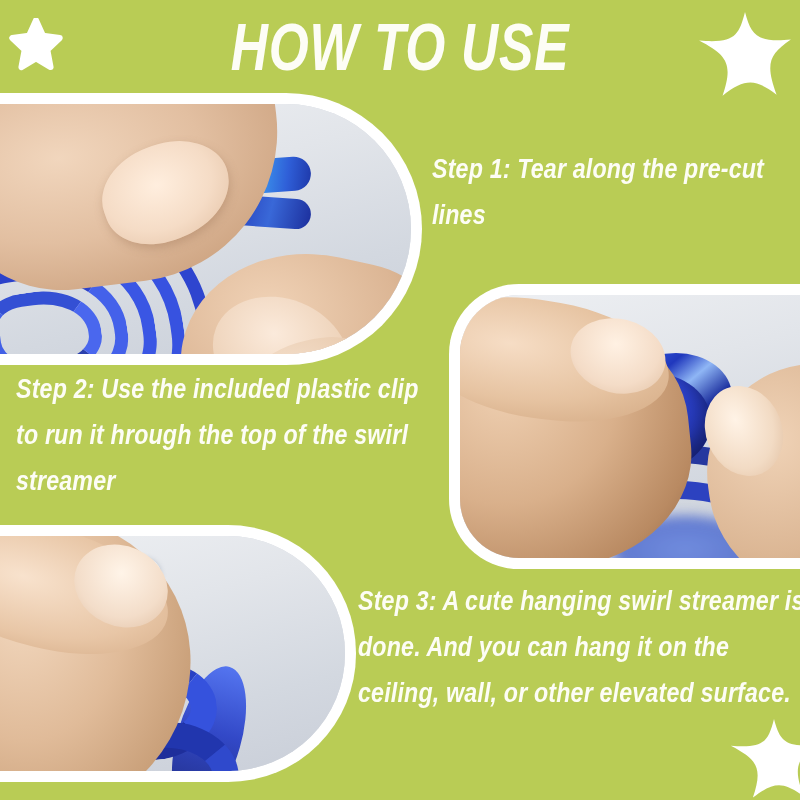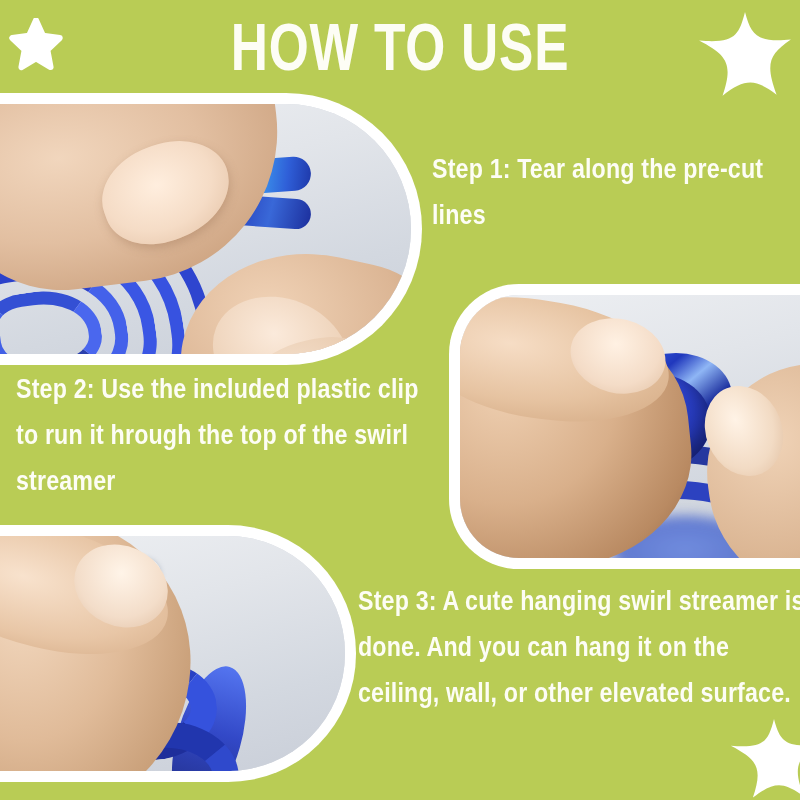--- a/index.html
+++ b/index.html
@@ -6,20 +6,21 @@
   html,body{ background:#fff; }
   body{
     font-family:"Liberation Sans", sans-serif;
     -webkit-font-smoothing:antialiased;
   }
   #stage{
     position:relative;
     width:800px; height:800px;
     overflow:hidden;
     background:#b9cc55;
+    font-style:italic;
   }
 
   
   .star{ position:absolute; fill:#ffffff; }
   #star-tl{ left:8px;  top:18px;  width:56px;  height:54px; }
   #star-tr{ left:694px; top:8px;  width:102px; height:104px; }
   #star-br{ left:726px; top:716px; width:96px;  height:96px; }
 
   
   #title{

